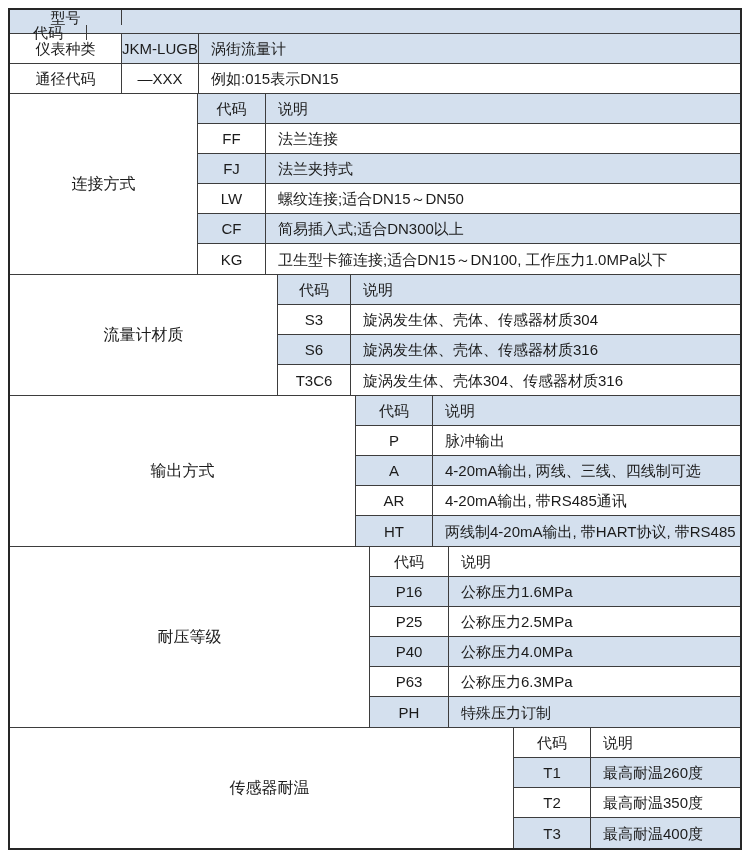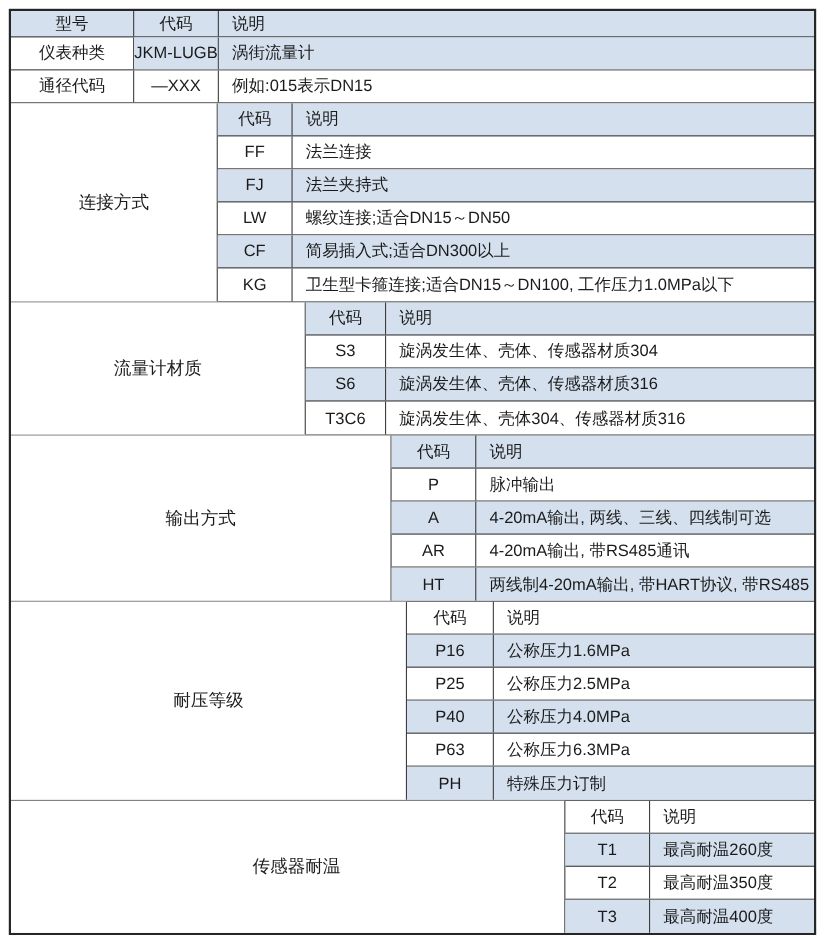--- a/index.html
+++ b/index.html
@@ -9,21 +9,21 @@
     --text:#1b1b1b;
   }
   *{box-sizing:border-box;margin:0;padding:0;}
   html,body{width:750px;height:851px;background:#ffffff;overflow:hidden;
     font-family:"Liberation Sans",sans-serif;color:var(--text);}
   .spec-table{
     position:absolute;left:8px;top:8px;width:734px;
     border:2px solid var(--outer);background:#fff;
   }
   .row{display:flex;height:30px;border-bottom:1px solid var(--line);}
-  .row.hdr{height:24px;}
+  .row.hdr{height:24px;flex-direction:column;}
   .cell{display:flex;align-items:center;font-size:15px;line-height:1;}
   .center{justify-content:center;}
   .desc{flex:1;padding-left:12px;min-width:0;white-space:nowrap;overflow:hidden;}
   .rb{border-right:1px solid var(--line);}
   .blue{background:var(--blue);}
   .c1{width:112px;}
   .c2{width:77px;}
   .block{display:flex;border-bottom:1px solid var(--line);}
   .block:last-child{border-bottom:none;}
   .block-label{display:flex;align-items:center;justify-content:center;

